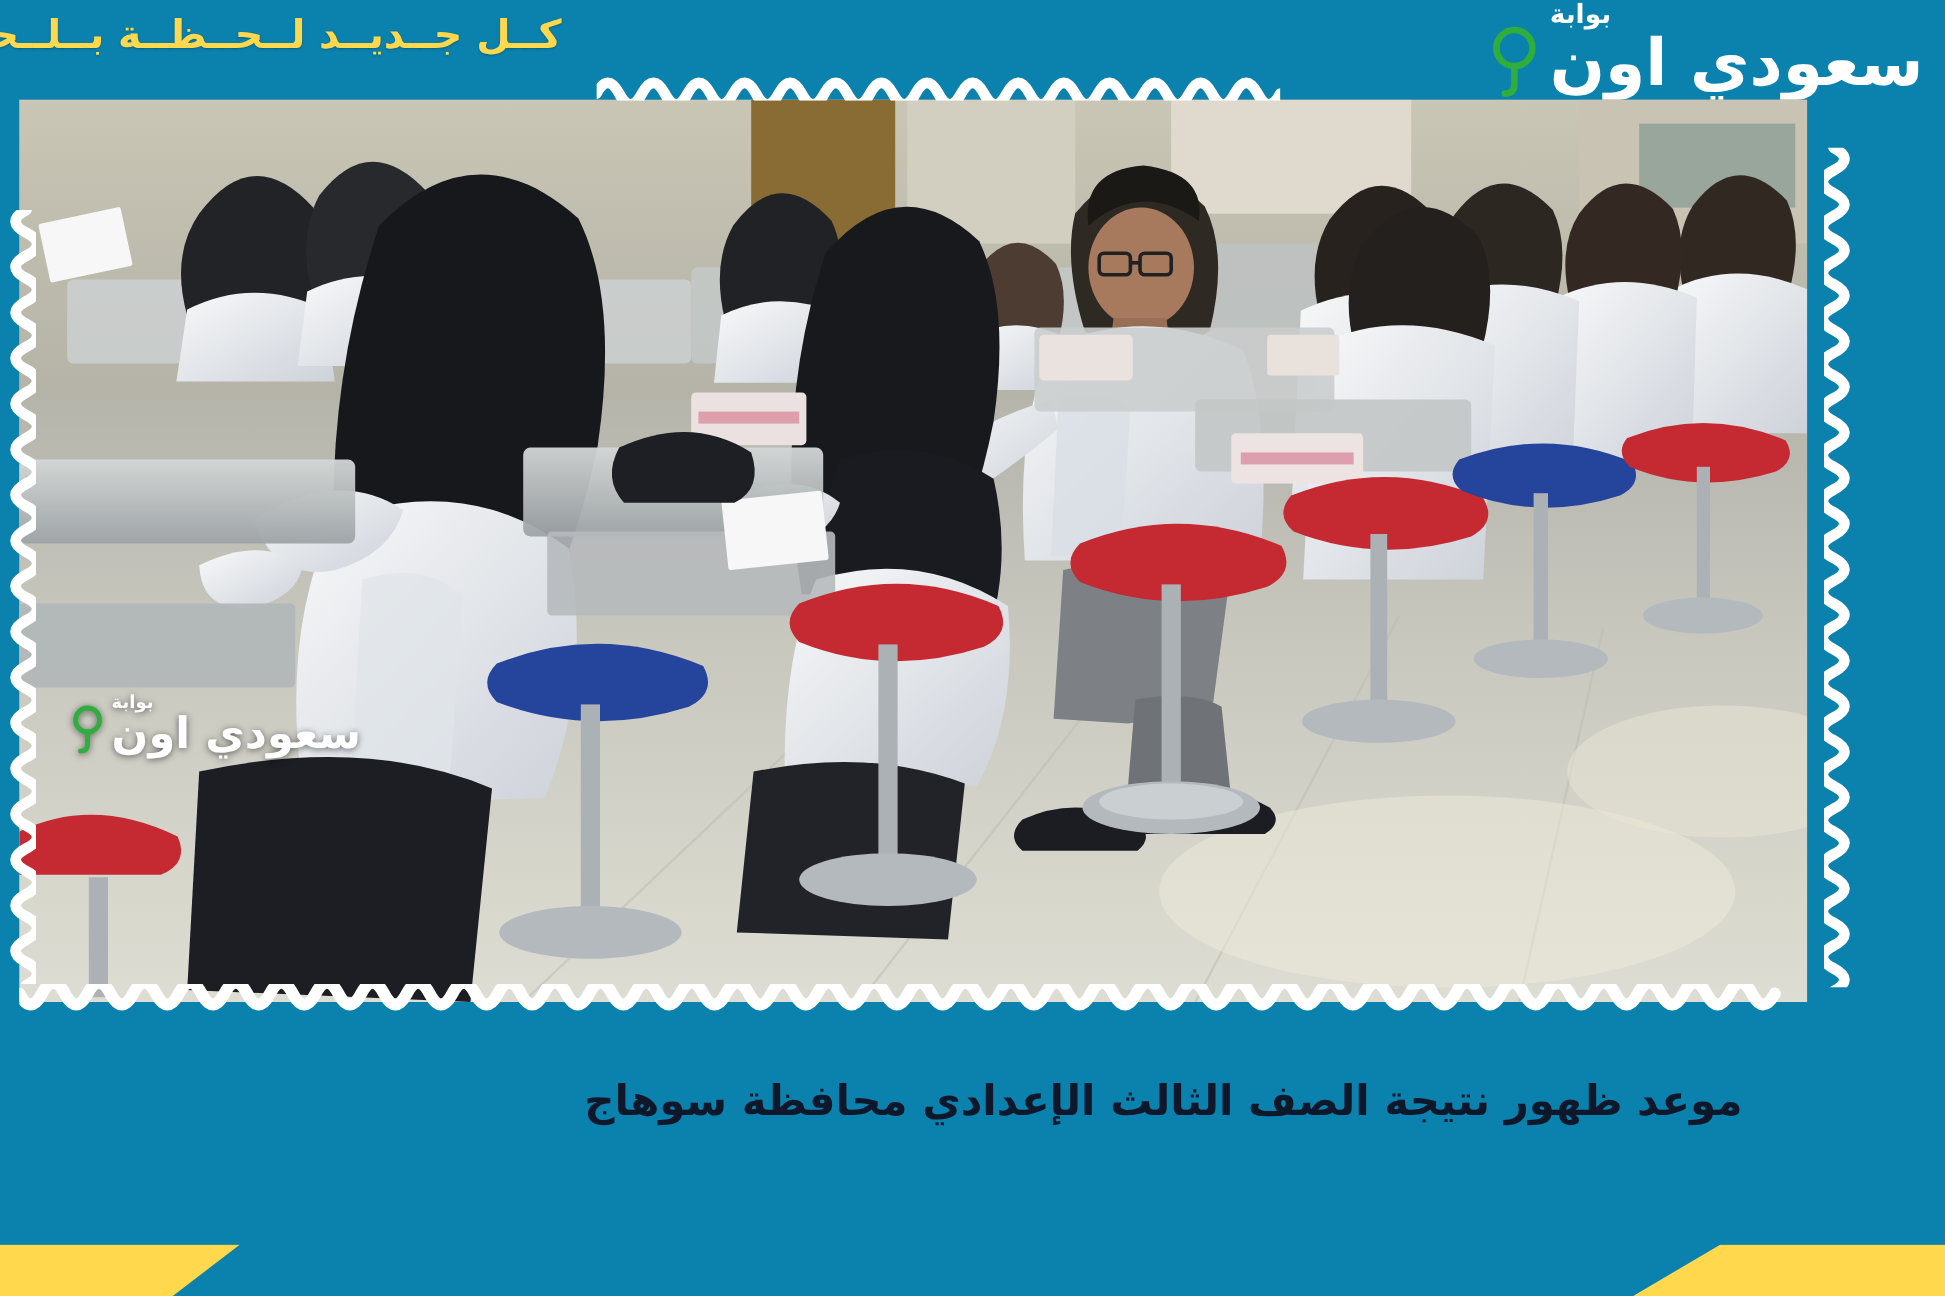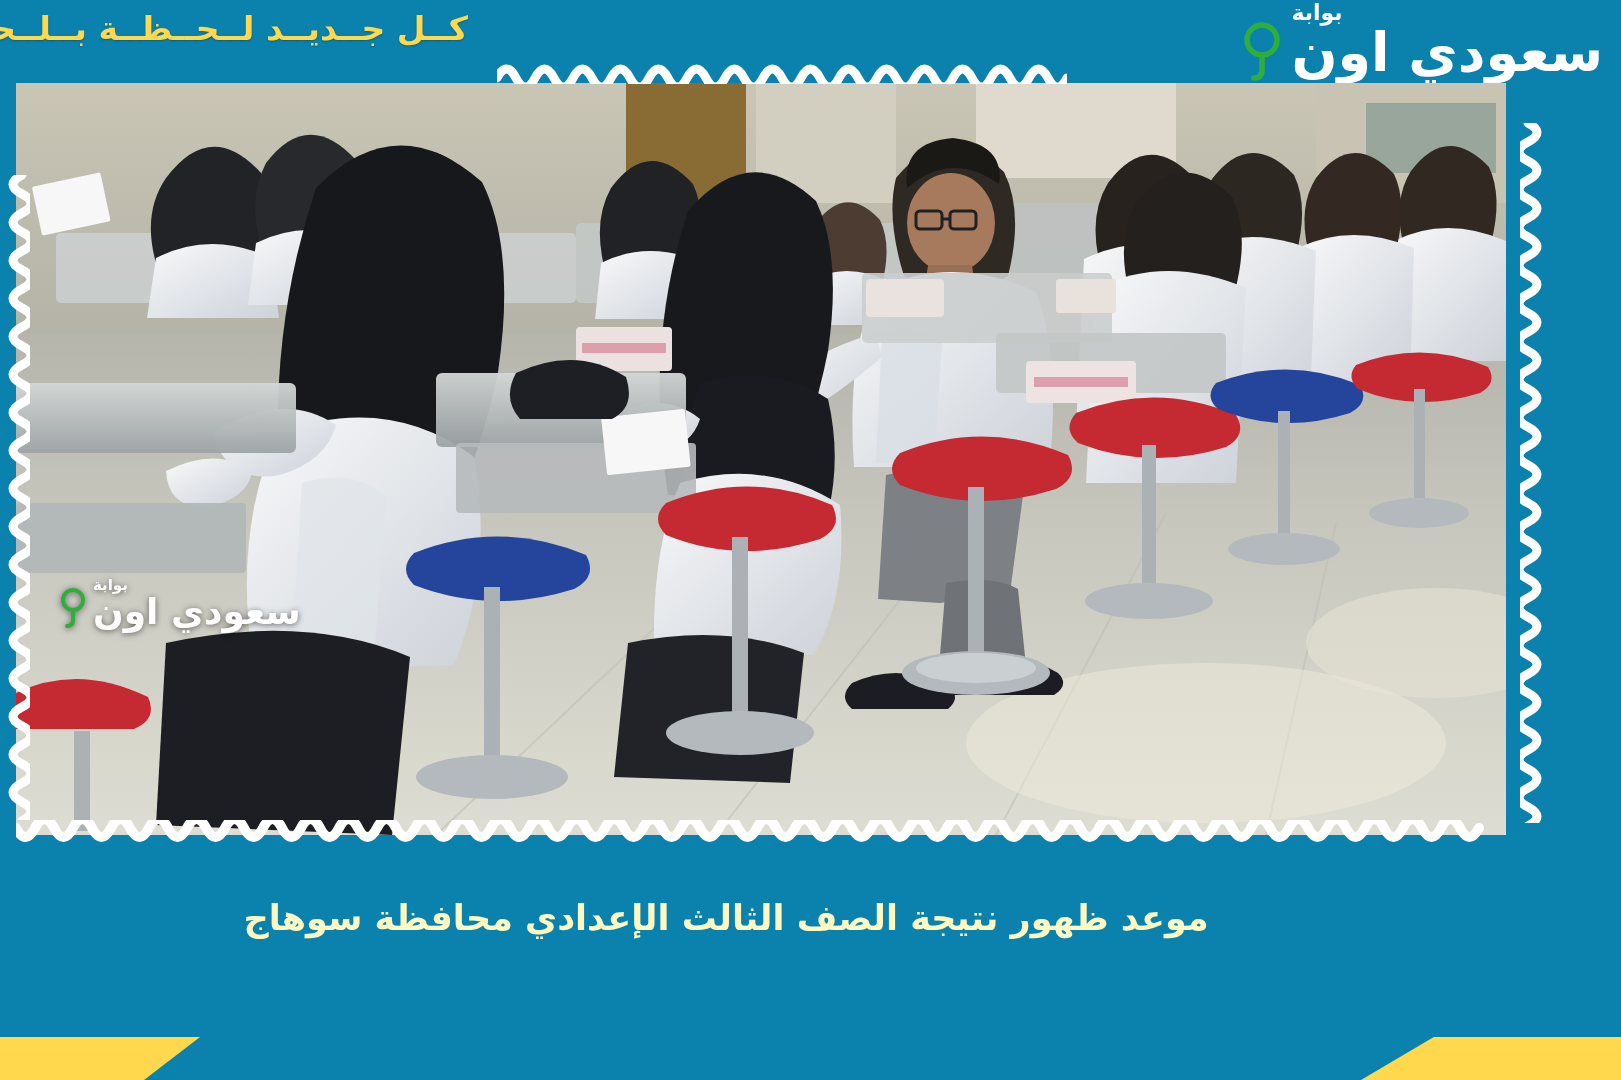--- a/index.html
+++ b/index.html
@@ -121,23 +121,22 @@
   #watermark .pin { width:30px; height:42px; order:2; margin-top:8px; }
   #wm-words { display:flex; flex-direction:column; align-items:flex-end; order:1; }
   #wm-small { color:#fff; font-size:15px; font-weight:bold; line-height:1; margin-bottom:1px; margin-right:3px; }
   #wm-main  { color:#fff; font-size:36px; font-weight:bold; line-height:1; letter-spacing:-1.5px; white-space:nowrap; }
 
   
   #caption {
     position:absolute;
     left:0; top:898px;
     width:1452px;
-    text-align:center;
     direction:rtl;
-    color:#fef9c3;
+    color:#0f172a;
     font-size:35px;
     font-weight:bold;
     letter-spacing:-0.5px;
     white-space:nowrap;
   }
 
   
   .banner {
     position:absolute;
     bottom:0;

